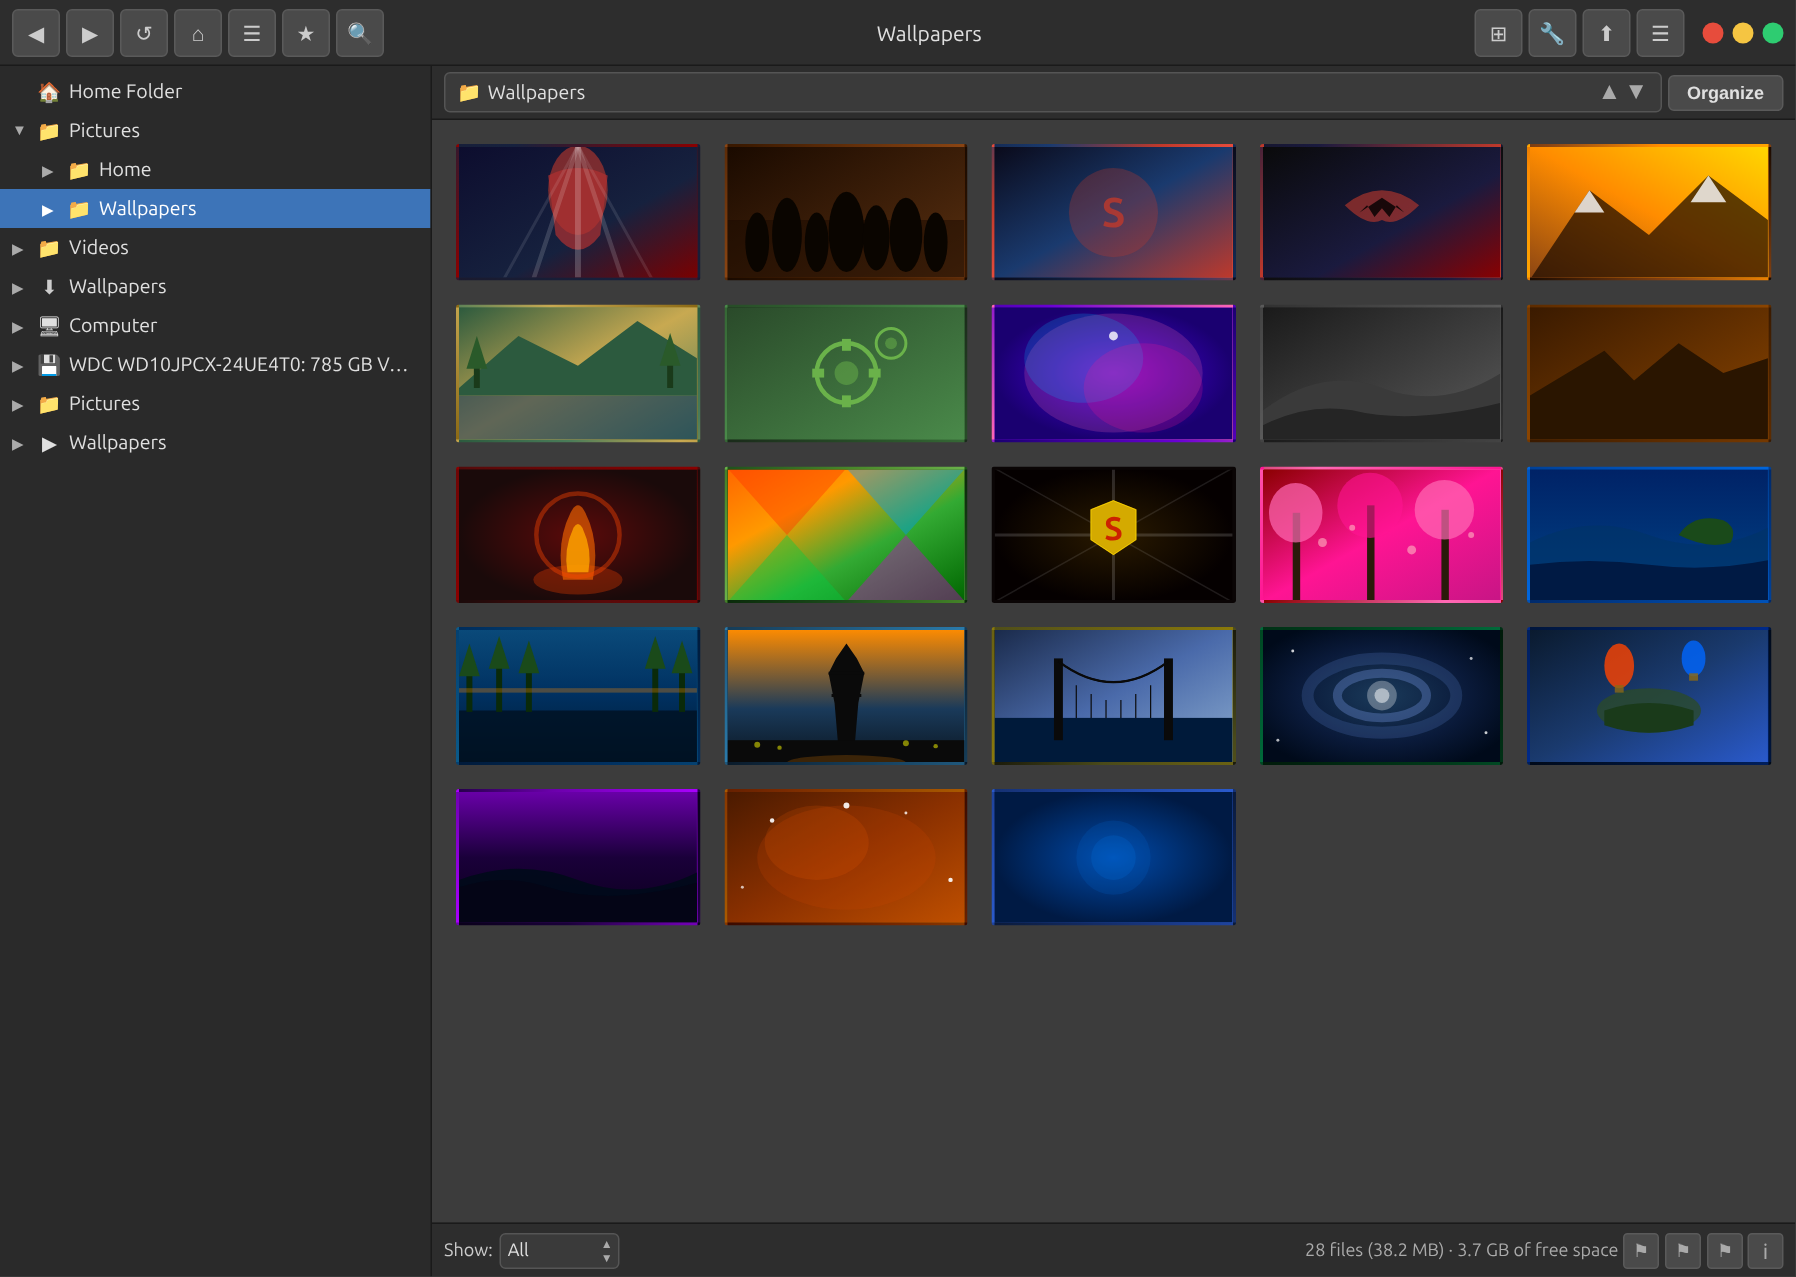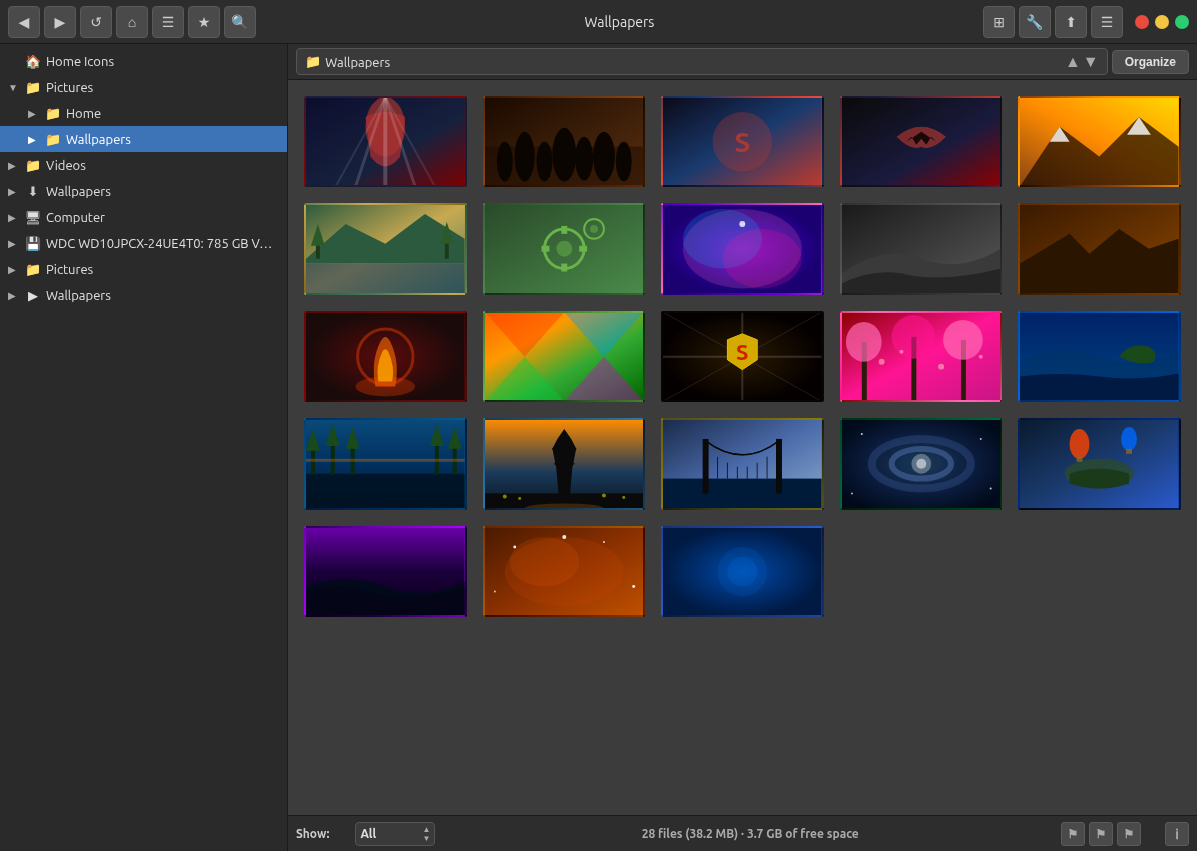--- a/index.html
+++ b/index.html
@@ -205,37 +205,36 @@
     .wp-23 { background: linear-gradient(135deg, #0a1a3a 0%, #1a3a8a 50%, #2a5acc 100%); }
 
     
     .bottom-bar {
       height: 36px;
       background: #2d2d2d;
       border-top: 1px solid #1a1a1a;
       display: flex;
       align-items: center;
       padding: 0 8px;
-      gap: 24px;
-      font-weight: bold;
+      gap: 3px;
     }
     .show-label { color: #ccc; font-size: 12px; margin-right: 2px; }
     .show-select {
       background: #3a3a3a;
       border: 1px solid #555;
       border-radius: 4px;
       color: #e0e0e0;
       padding: 2px 4px;
       font-size: 12px;
       display: flex;
       align-items: center;
       gap: 4px;
       width: 80px;
     }
-    .status-text { flex: 1; text-align: center; padding-left: 4px; font-size: 12px; color: #aaa; }
+    .status-text { flex: 1; text-align: right; padding-left: 4px; font-size: 12px; color: #aaa; }
     .flag-btns { display: flex; gap: 4px; }
     .flag-btn {
       width: 24px;
       height: 24px;
       background: #4a4a4a;
       border: 1px solid #5a5a5a;
       border-radius: 3px;
       display: flex;
       align-items: center;
       justify-content: center;
@@ -295,21 +294,21 @@
   </div>
 </div>
 
 <div class="main-area">
 
   <div class="sidebar">
 
     <div class="sidebar-item">
       <span class="arrow"></span>
       <span class="icon home-icon">🏠</span>
-      <span class="label">Home Icons</span>
+      <span class="label">Home Folder</span>
     </div>
 
     <div class="sidebar-item">
       <span class="arrow">▼</span>
       <span class="icon folder-icon">📁</span>
       <span class="label">Pictures</span>
     </div>
 
     <div class="sidebar-item child">
       <span class="arrow">▶</span>

